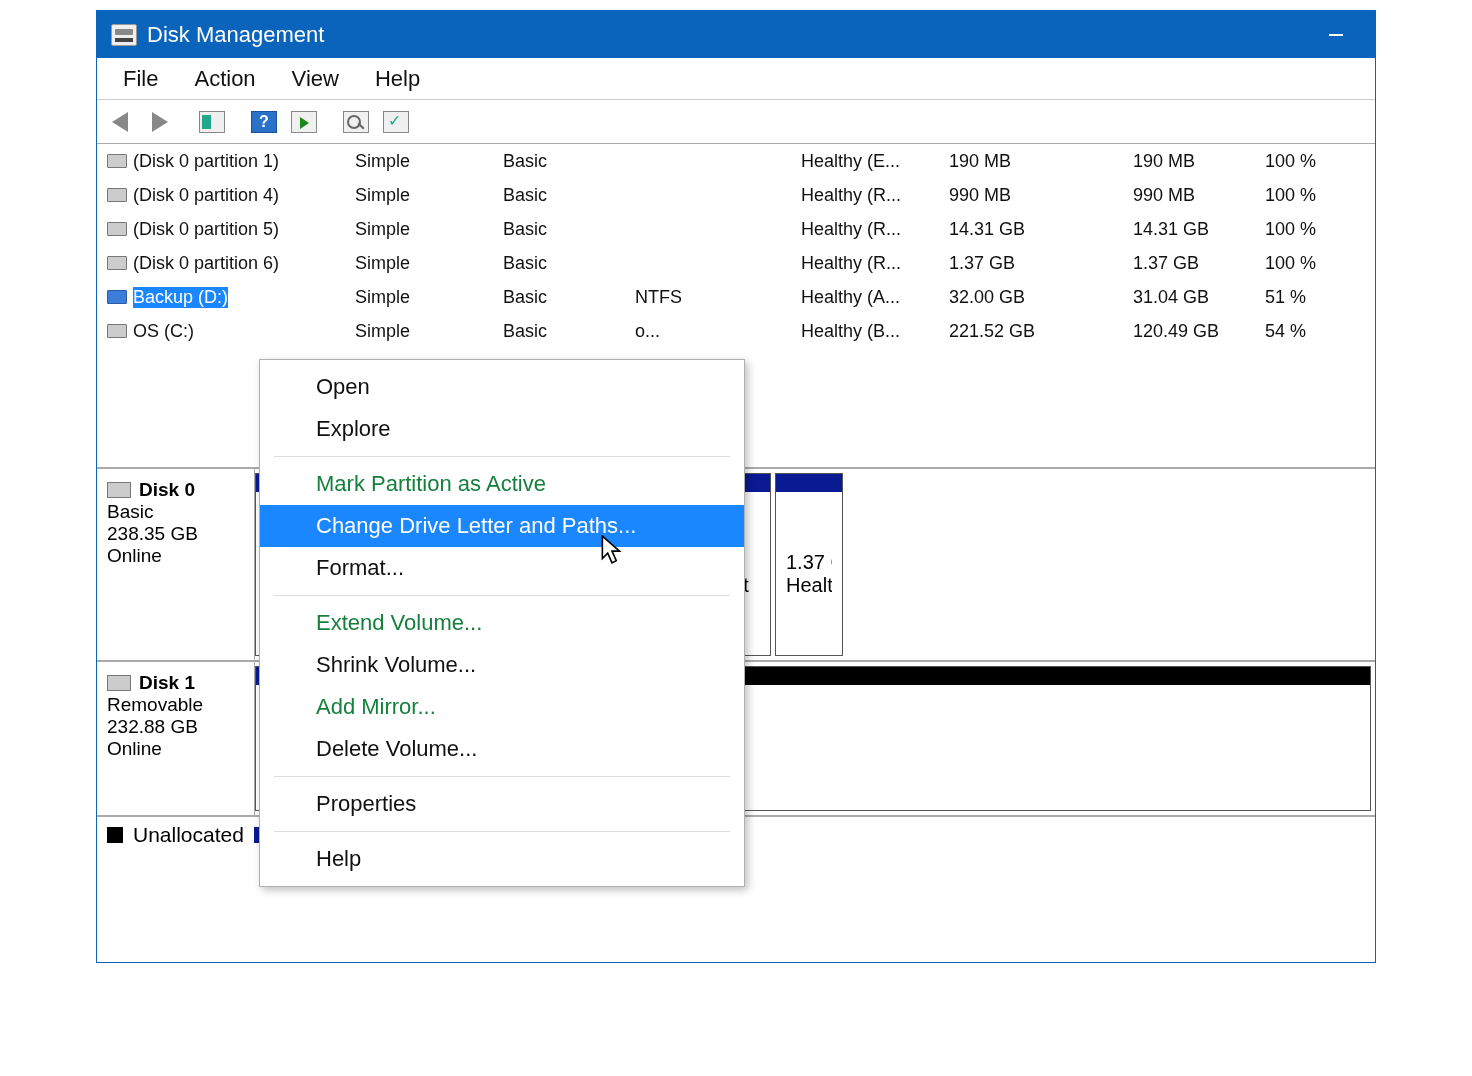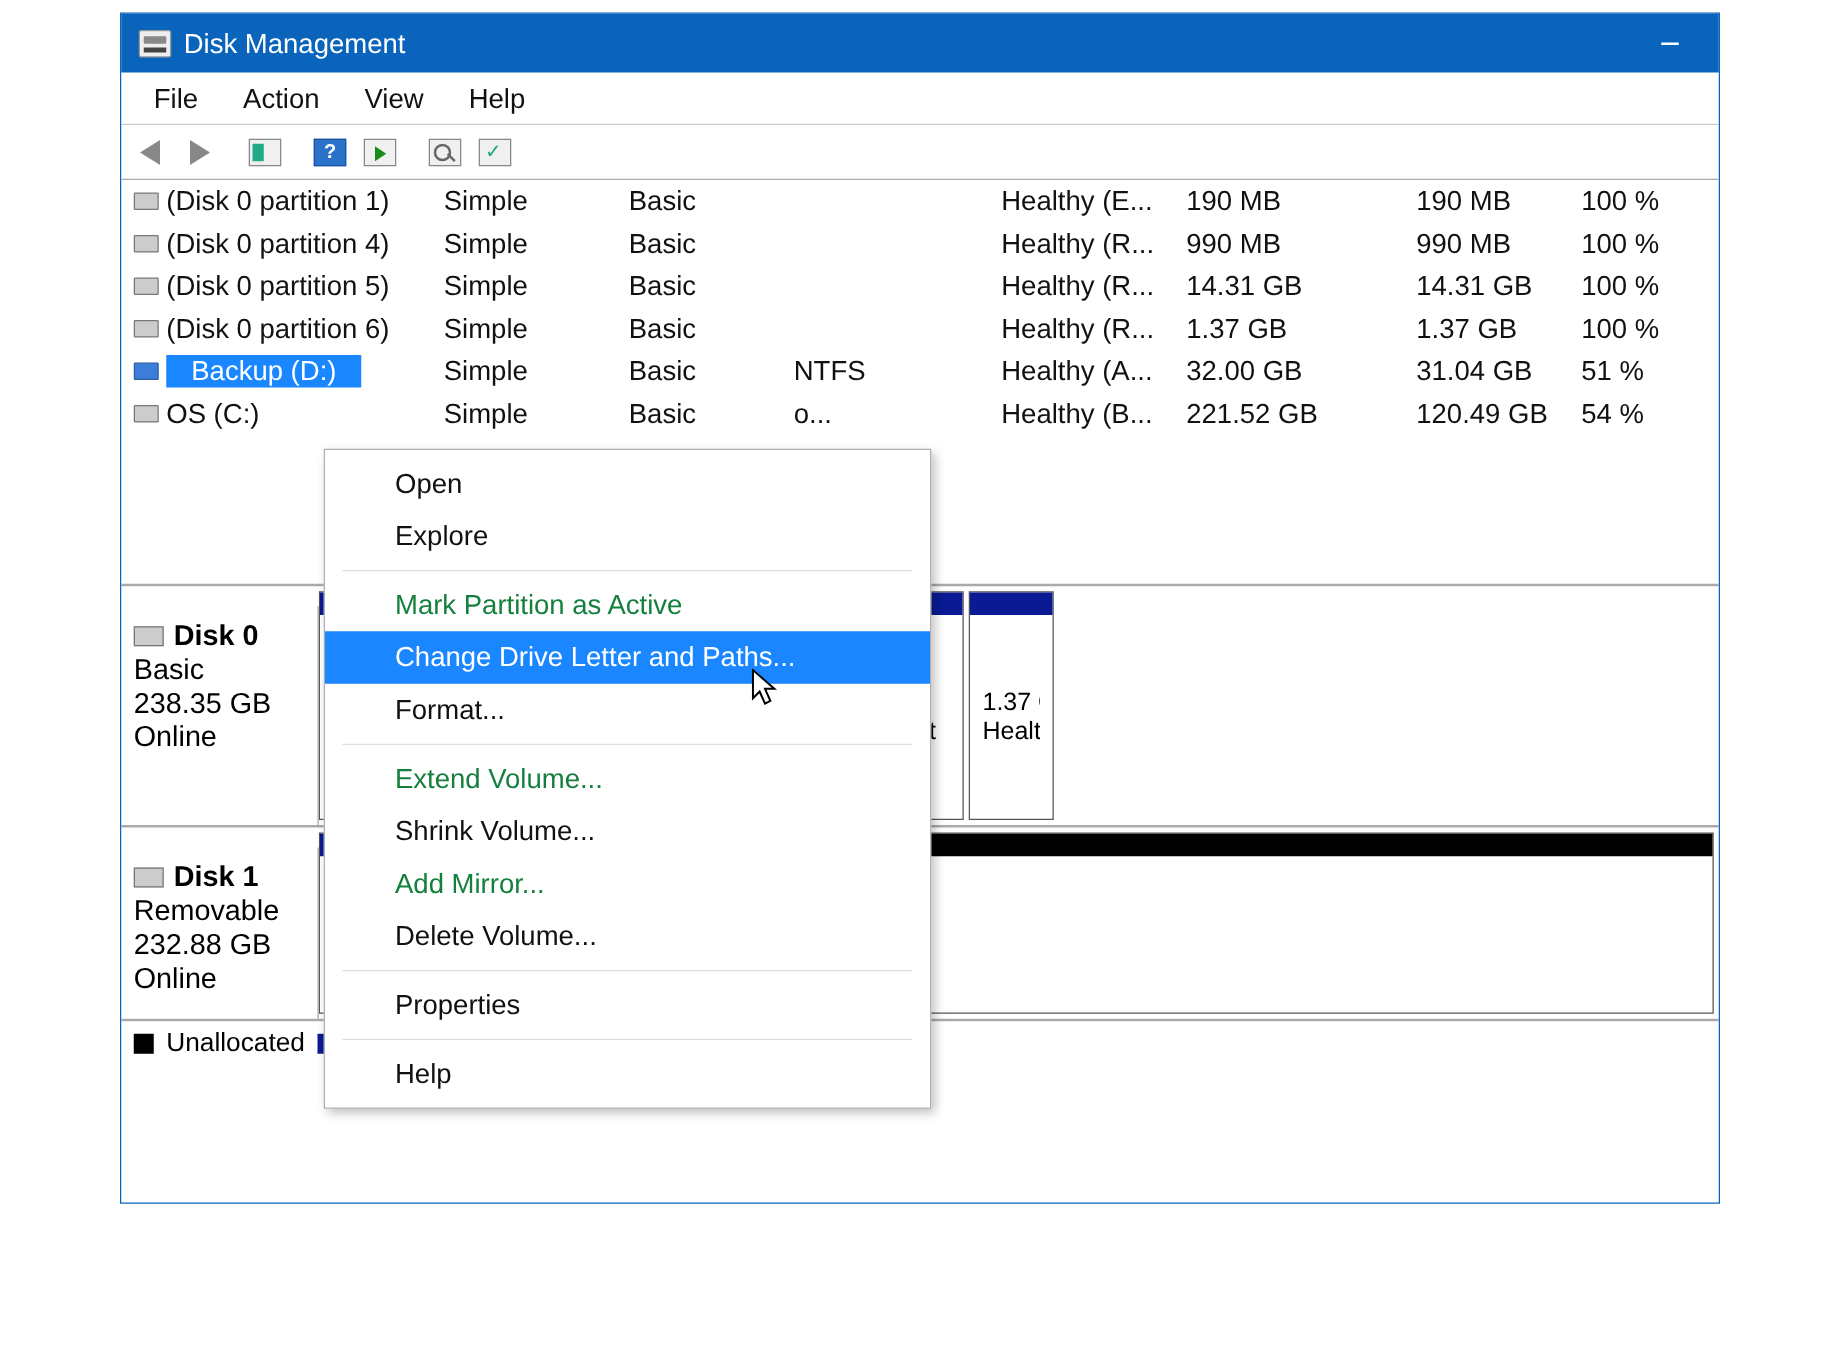--- a/index.html
+++ b/index.html
@@ -29,31 +29,31 @@
   .tb-box.play::before { content:""; position:absolute; left:8px; top:5px; width:0; height:0; border-top:6px solid transparent; border-bottom:6px solid transparent; border-left:9px solid #1a8a1a;}
   .tb-box.mag { background:#f0f0f0;}
   .tb-box.mag::before { content:""; position:absolute; left:3px; top:3px; width:10px; height:10px; border:2px solid #666; border-radius:50%;}
   .tb-box.mag::after { content:""; position:absolute; left:13px; top:13px; width:8px; height:2px; background:#666; transform: rotate(45deg);}
   .tb-box.check::before { content:"✓"; position:absolute; left:4px; top:-1px; font-size:16px; color:#2a8;}
   
   .vol-header { height: 40px; background: #f5f5f5; border-bottom: 2px solid #999; border-top:0px solid #aaa; display:flex; font-size:21px; color:#111;}
   .vol-header .col { border-right: 1px solid #bbb; display:flex; align-items:center; padding: 0 10px; white-space:nowrap; overflow:hidden; text-overflow:ellipsis;}
   .c-vol { width: 248px;} .c-lay{width:148px;} .c-type{width:132px;} .c-fs{width:166px;} .c-stat{width:148px;} .c-cap{width:184px;} .c-free{width:132px;} .c-pct{flex:1; border-right:none;}
   .vol-rows { }
-  .vol-row { height: 34px; display:flex; font-size:22px; align-items:center; color:#111;}
+  .vol-row { height: 34px; display:flex; font-size:18px; align-items:center; color:#111;}
   .vol-row .cell { padding: 0 10px; white-space:nowrap; overflow:hidden; text-overflow:clip; display:flex; align-items:center; height:100%;}
   .vol-row .cell.c-vol { gap:6px; }
   .drive-icon-sm { width:20px; height:14px; background:#ccc; border:1px solid #777; border-radius:1px; display:inline-block; flex-shrink:0;}
   .drive-icon-sm.blue { background:#3b7dd8; border-color:#2a5da3;}
-  .vol-row.selected .cell.c-vol .label-text { background:#1a86ff; color:#fff; padding:0 20px;}
+  .vol-row.selected .cell.c-vol .label-text { background:#1a86ff; color:#fff; padding:0 0;}
   .vol-area { height: 325px; border-bottom: 2px solid #aaa; overflow:hidden;}
   
   .disk-panes { }
   .disk-pane { display:flex; border-bottom: 2px solid #aaa; }
-  .disk-info { width: 158px; padding: 10px 10px 8px; font-size:23px; border-right: 1px solid #aaa; margin-top: 16px; }
+  .disk-info { width: 158px; padding: 10px 10px 8px; font-size:19px; border-right: 1px solid #aaa; }
   .disk-info .name { font-weight: bold; display:flex; align-items:center; gap:8px;}
   .disk-info .drv-ic { width:24px; height:16px; background:#ccc; border:1px solid #777;}
   .disk-parts { flex:1; display:flex; gap:4px; padding:4px 4px 4px 0; overflow:hidden;}
   .part { border:1px solid #555; display:flex; flex-direction:column; font-size:20px; min-width:40px;}
   .part .stripe { height:18px; background:#0a1a93; flex-shrink:0;}
   .part.unalloc .stripe { background:#000;}
   .part .body { padding:6px 10px; display:flex; flex-direction:column; justify-content:center; flex:1; overflow:hidden;}
   .part .body .ln { white-space:nowrap; overflow:hidden; }
   .pane0 { height: 193px;}
   .pane1 { height: 155px;}

